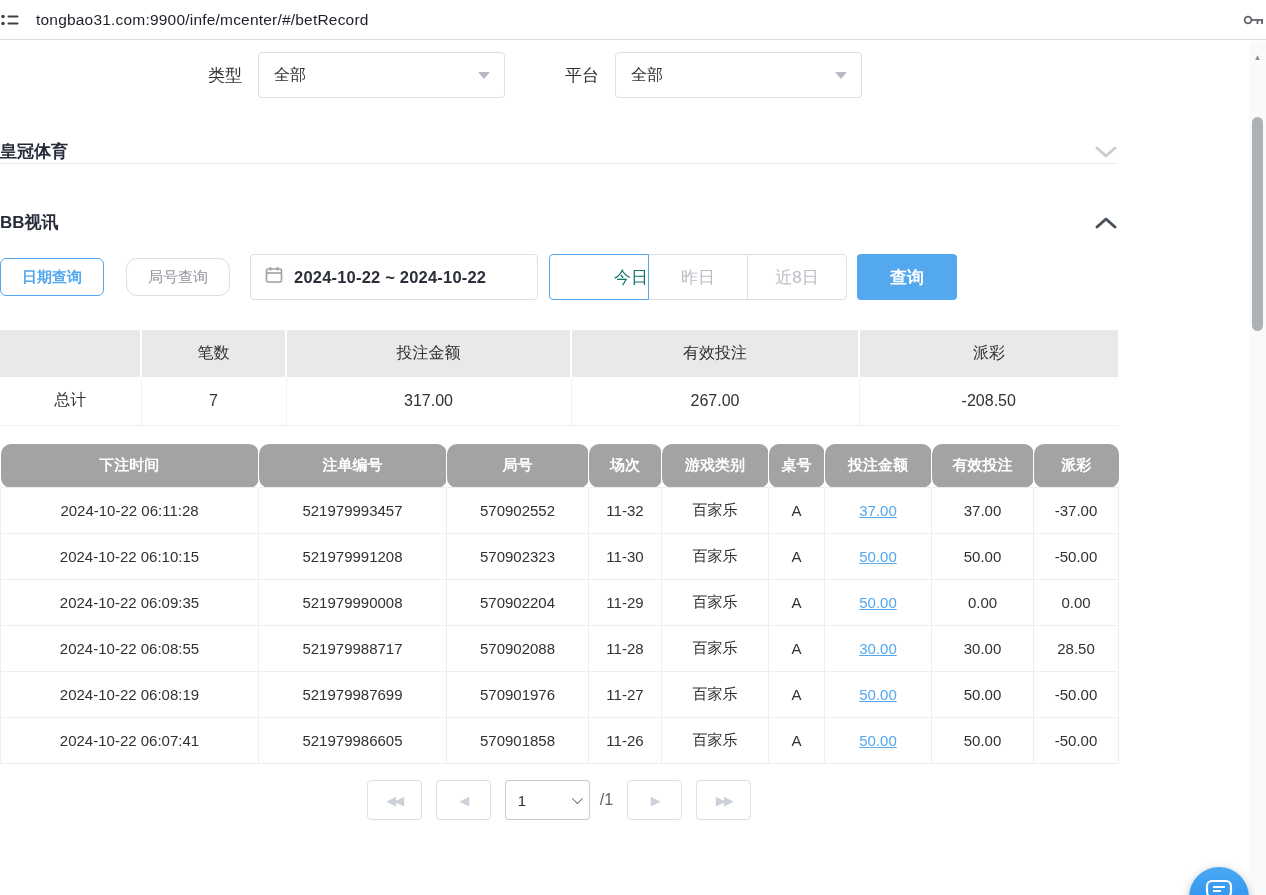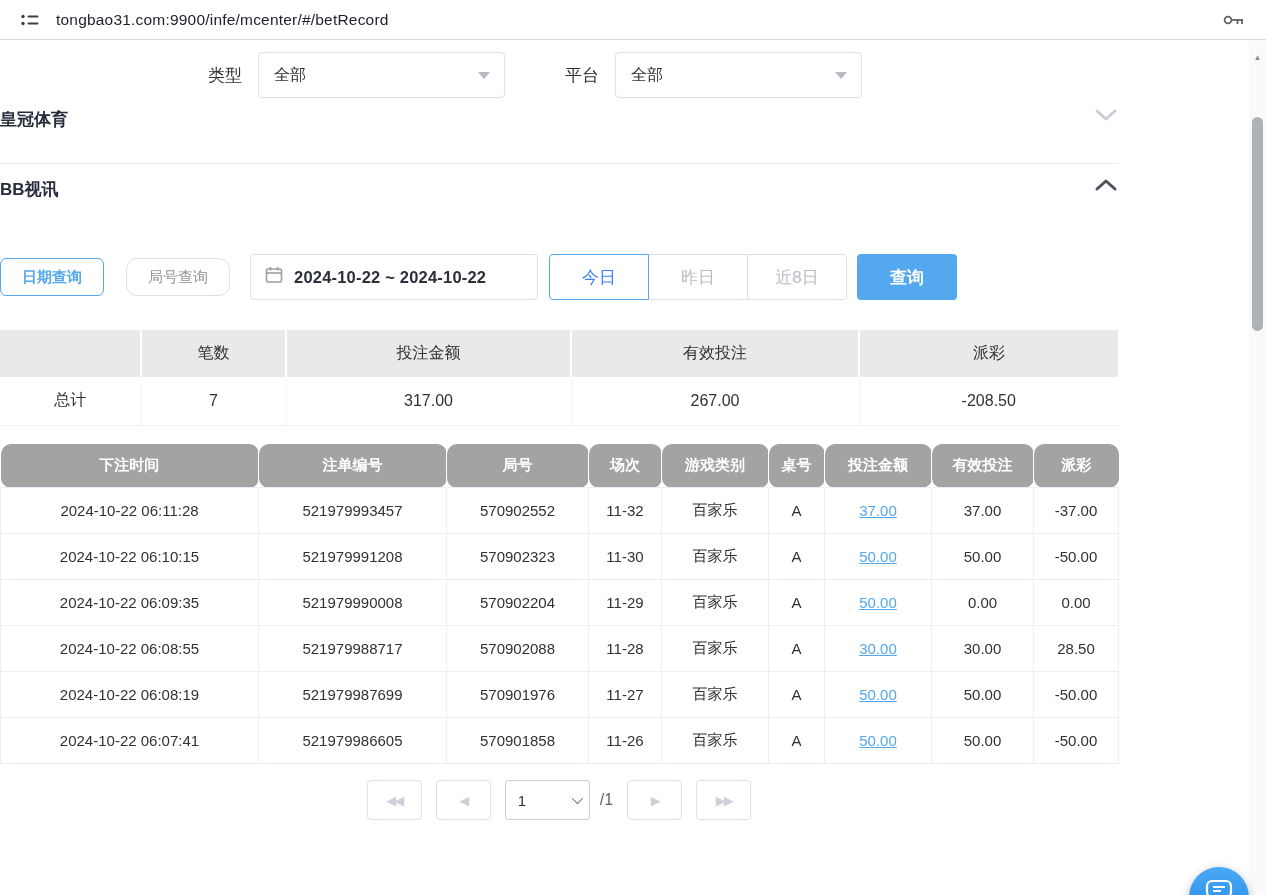--- a/index.html
+++ b/index.html
@@ -1,58 +1,58 @@
 <!DOCTYPE html>
 <html><head>
 <meta charset="utf-8">
 <style>
   * { margin:0; padding:0; box-sizing:border-box; }
   html,body { width:1266px; height:895px; overflow:hidden; background:#fff;
               font-family:"Liberation Sans","DejaVu Sans",sans-serif; color:#303133; }
 
   
   .browser-bar { position:relative; height:40px; background:#fff; border-bottom:1px solid #dadce0;
-                 display:flex; align-items:center; padding:0 20px; }
+                 display:flex; align-items:center; padding:0 0; }
   .browser-bar .url { margin-left:16px; font-size:15.5px; color:#1d2029; letter-spacing:.2px; flex:1; }
   .bar-icon { display:flex; align-items:center; }
 
   
   .page { width:1118px; }
 
   
   .filter-row { display:flex; align-items:center; margin-top:12px; padding-left:208px; }
   .filter-label { font-size:17px; color:#303133; margin-right:16px; }
   .select-box { position:relative; width:247px; height:46px; border:1px solid #dcdfe6; border-radius:4px;
                 background:#fff; display:flex; align-items:center; padding:0 30px 0 15px; cursor:pointer; }
   .select-box .val { font-size:16px; color:#303133; }
   .caret-down { position:absolute; right:14px; top:50%; margin-top:-3px; width:0; height:0;
                 border-left:6px solid transparent; border-right:6px solid transparent; border-top:7px solid #b6bac2; }
   .filter-label.second { margin-left:60px;text-align:center; }
 
   
-  .section { display:flex; justify-content:space-between; align-items:flex-start; height:56px; cursor:pointer;gap:23px; }
+  .section { display:flex; justify-content:space-between; align-items:flex-end; height:56px; cursor:pointer;gap:23px; }
   .section.crown { margin-top:10px; border-bottom:1px solid #ececec; }
   .section.bb { margin-top:14px; }
   .section-title { font-size:17px; font-weight:700; color:#272c3a; }
 
   
   .toolbar { display:flex; align-items:center; margin-top:20px; }
   .pill-btn { height:38px; padding:0 21px; border:1px solid #dcdfe6; border-radius:6px; background:#fff;
               font-size:15px; color:#909399; cursor:pointer; font-family:inherit; }
   .pill-btn.active { border-color:#54a8ee; color:#54a8ee; font-weight:700; }
   .pill-btn + .pill-btn { margin-left:22px;border-radius:11px; }
   .date-input { margin-left:20px; width:288px; height:46px; border:1px solid #dcdfe6; border-radius:4px;
                 display:flex; align-items:center; padding:0 14px; gap:11px; cursor:pointer; background:#fff; }
   .date-input .date-text { font-size:16.5px; font-weight:600; color:#2b2f3a; letter-spacing:.2px; }
   .btn-group { display:flex; margin-left:11px; }
   .group-btn { width:100px; height:46px; border:1px solid #dcdfe6; background:#fff; font-size:17px;
                color:#b9bdc6; cursor:pointer; font-family:inherit; margin-left:-1px; position:relative; }
   .group-btn:first-child { margin-left:0; border-radius:4px 0 0 4px; }
   .group-btn:last-child { border-radius:0 4px 4px 0; }
-  .group-btn.active { border-color:#54a8ee; color:#3b82f6; z-index:2; }
+  .group-btn.active { border-color:#54a8ee; color:#0f766e; z-index:2;text-align:right; }
   .search-btn { margin-left:10px; width:100px; height:46px; background:#54a8ee; border:none; border-radius:4px;
                 color:#fff; font-size:17px; cursor:pointer; font-family:inherit;font-weight:bold; }
 
   
   table { border-collapse:collapse; table-layout:fixed; width:1118px; }
   .summary { margin-top:30px; }
   .summary th { background:#e9e9e9; height:47px; font-size:16px; font-weight:400; color:#303133;
                 border-right:2px solid #fff; }
   .summary th:last-child { border-right:none; }
   .summary td { background:#fff; height:48px; text-align:center; font-size:16px; color:#303133;

